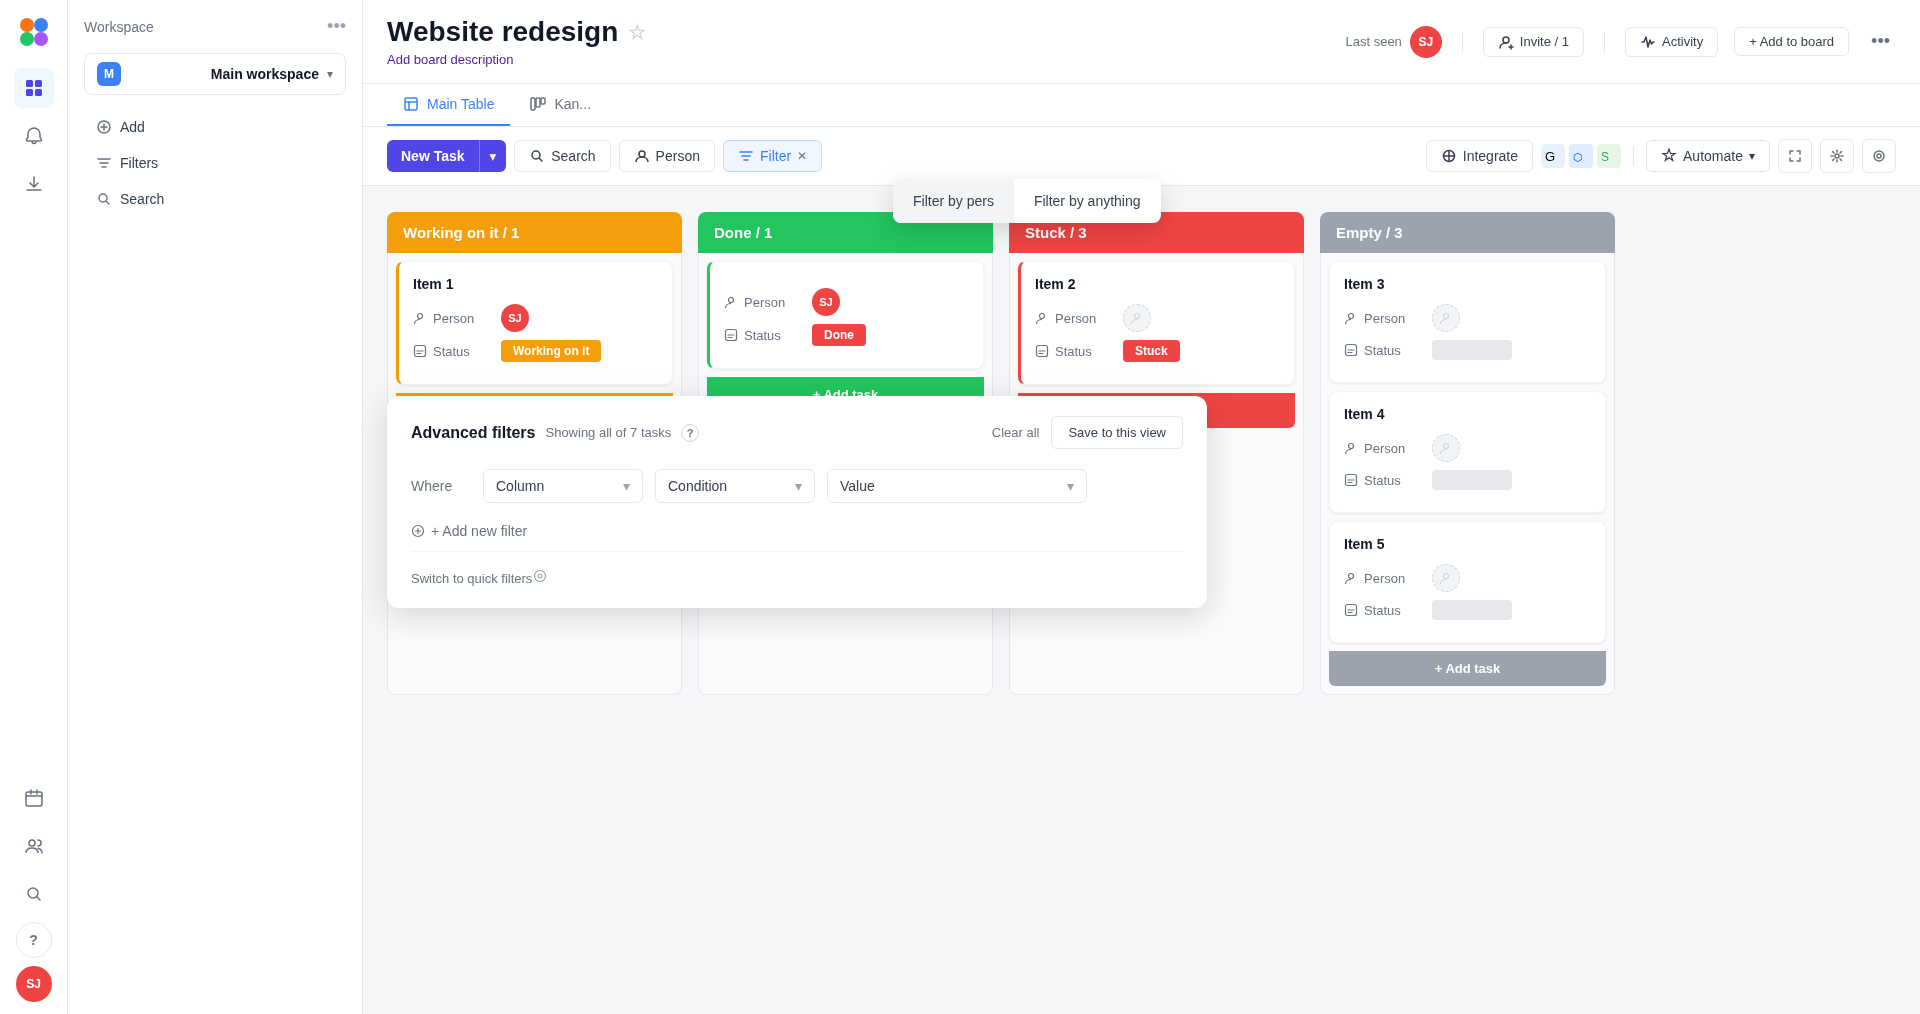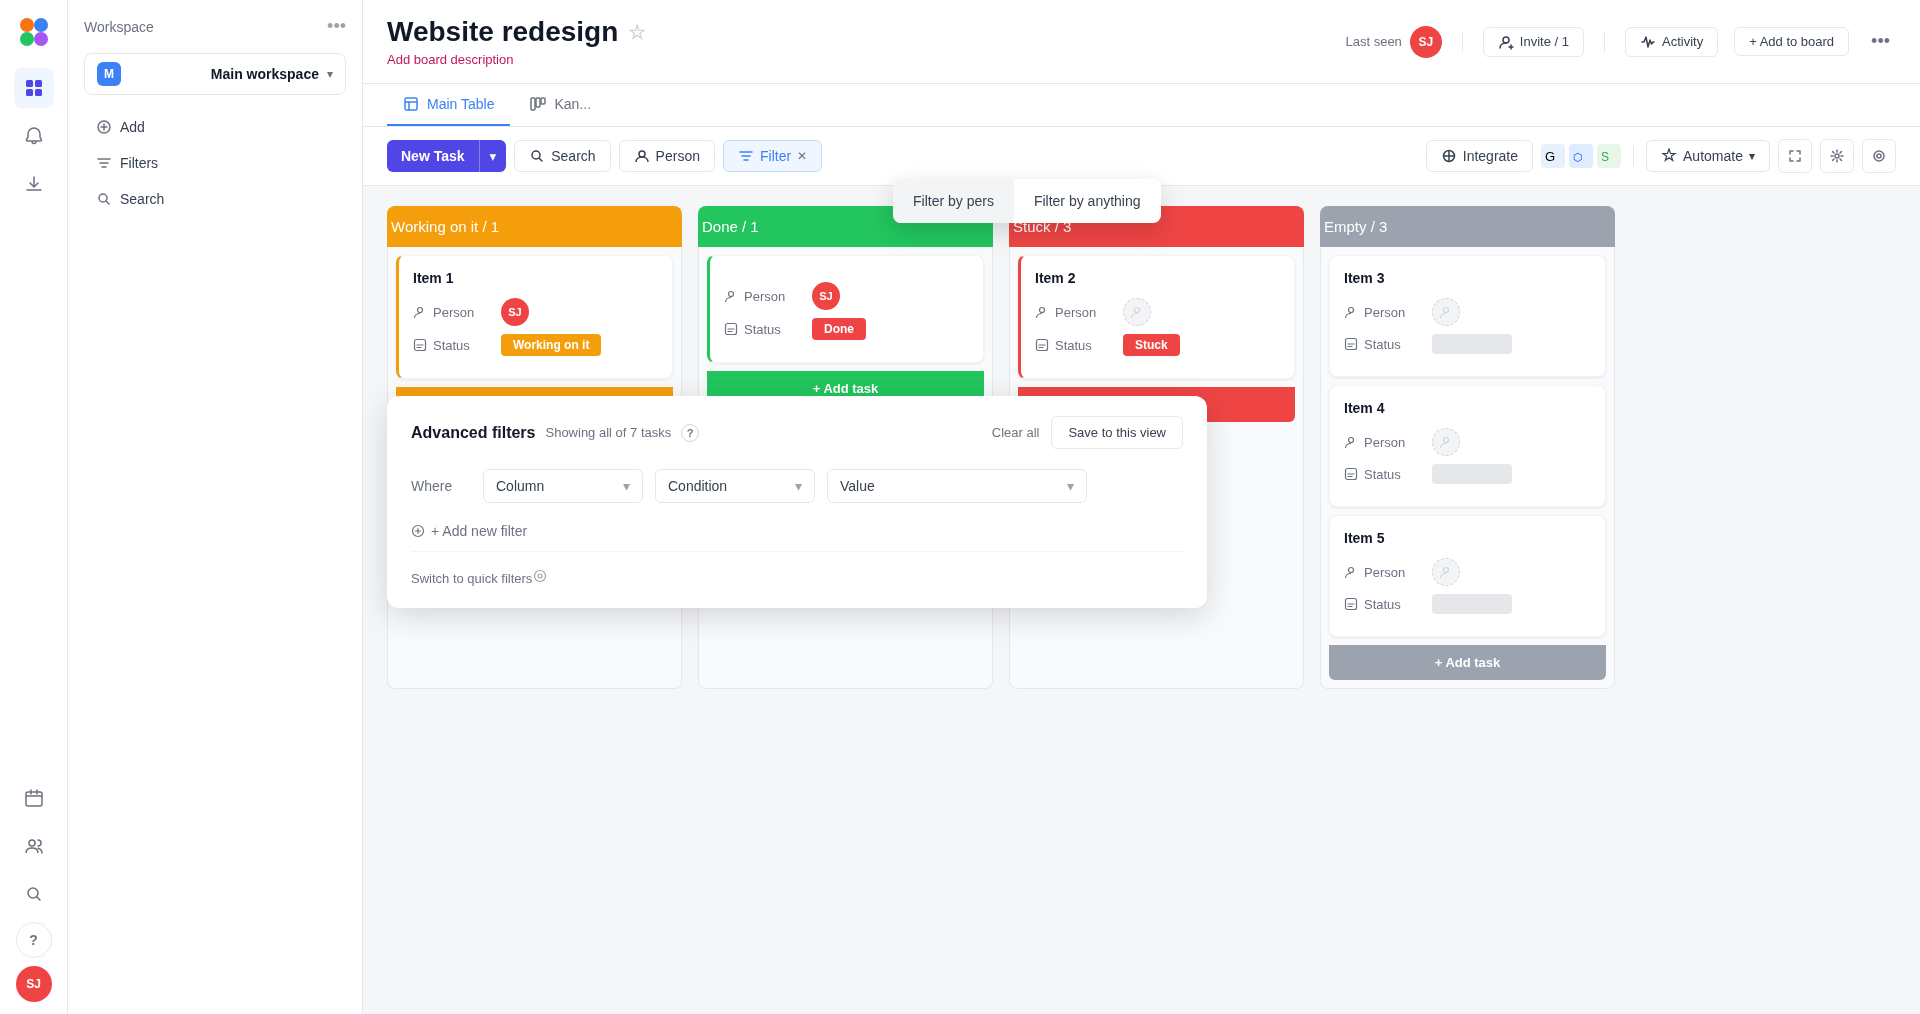--- a/index.html
+++ b/index.html
@@ -36,21 +36,21 @@
     .main-content {
       margin-left: 363px; padding: 0; height: 100vh; display: flex; flex-direction: column; overflow: hidden;
     }
 
     
     .top-header {
       background: #fff; border-bottom: 1px solid #e5e7eb; padding: 16px 24px; display: flex; align-items: center; justify-content: space-between;
     }
     .board-title-section { display: flex; flex-direction: column; gap: 4px; }
     .board-title { font-size: 28px; font-weight: 700; color: #111827; display: flex; align-items: center; gap: 10px; }
-    .board-subtitle { font-size: 13px; color: #be185d; }
+    .board-subtitle { font-size: 13px; color: #4c1d95; }
     .star-icon { color: #d1d5db; cursor: pointer; font-size: 20px; }
     .header-actions { display: flex; align-items: center; gap: 16px; }
     .last-seen { display: flex; align-items: center; gap: 8px; font-size: 13px; color: #6b7280; }
     .avatar-sj { width: 32px; height: 32px; background: #ef4444; border-radius: 50%; display: flex; align-items: center; justify-content: center; color: white; font-size: 12px; font-weight: 600; }
     .header-btn { display: flex; align-items: center; gap: 6px; padding: 6px 14px; border: 1px solid #e5e7eb; border-radius: 6px; font-size: 13px; color: #374151; cursor: pointer; background: #fff; font-weight: 500; }
     .add-board-btn { display: flex; align-items: center; gap: 6px; padding: 6px 14px; border: 1px solid #e5e7eb; border-radius: 6px; font-size: 13px; color: #374151; cursor: pointer; background: #fff; font-weight: 500; }
     .dots-btn { color: #6b7280; cursor: pointer; font-size: 18px; padding: 6px; }
 
     
     .view-tabs {
@@ -98,21 +98,21 @@
     .filter-select-value { min-width: 260px; }
     .add-filter { font-size: 14px; color: #6b7280; cursor: pointer; padding: 4px 0; display: flex; align-items: center; gap: 6px; }
     .filter-footer { display: flex; align-items: center; justify-content: flex-start; margin-top: 8px; border-top: 1px solid #f3f4f6; padding-top: 16px; }
     .switch-filters { font-size: 13px; color: #6b7280; cursor: pointer; }
 
     
     .board-area {
       flex: 1; overflow-x: auto; overflow-y: hidden; padding: 20px 24px; display: flex; gap: 16px; background: #f5f6f8; position: relative;
     }
     .board-column { min-width: 310px; display: flex; flex-direction: column; gap: 0; }
-    .column-header { padding: 12px 4px; border-radius: 8px 8px 0 0; font-size: 15px; font-weight: 400; color: white; display: flex; align-items: center; justify-content: space-between; }
+    .column-header { padding: 12px 16px; border-radius: 8px 8px 0 0; font-size: 15px; font-weight: 700; color: white; display: flex; align-items: center; justify-content: space-between; margin-top: 6px; }
     .column-header.working { background: #f59e0b; }
     .column-header.done { background: #22c55e; }
     .column-header.stuck { background: #ef4444; }
     .column-header.empty { background: #9ca3af; }
     .column-body { background: #f9fafb; border: 1px solid #e5e7eb; border-top: none; border-radius: 0 0 8px 8px; flex: 1; padding: 8px; }
     .task-card { background: white; border-radius: 8px; padding: 14px; margin-bottom: 8px; box-shadow: 0 1px 3px rgba(0,0,0,0.08); border: 1px solid #f3f4f6; }
     .task-card.working { border-left: 3px solid #f59e0b; }
     .task-card.stuck { border-left: 3px solid #ef4444; }
     .task-title { font-size: 14px; font-weight: 600; color: #111827; margin-bottom: 12px; }
     .task-field { display: flex; align-items: center; gap: 8px; margin-bottom: 8px; font-size: 13px; }

